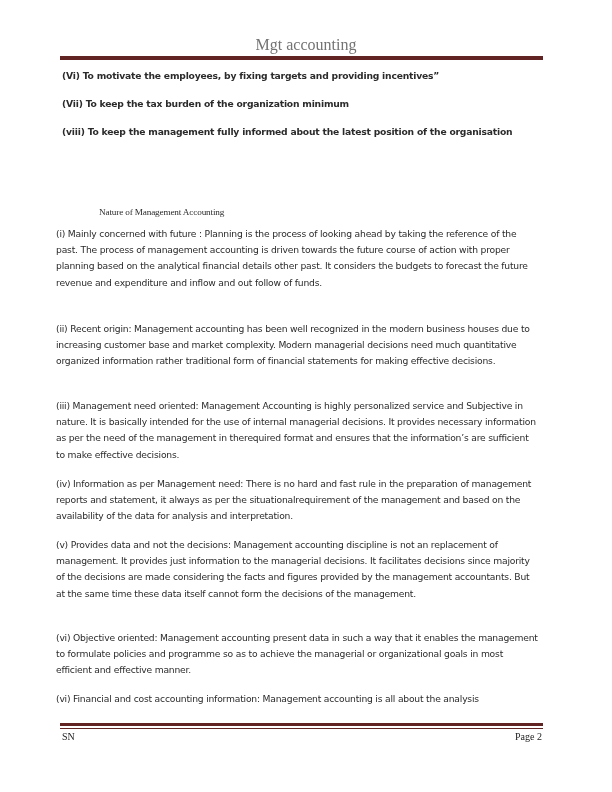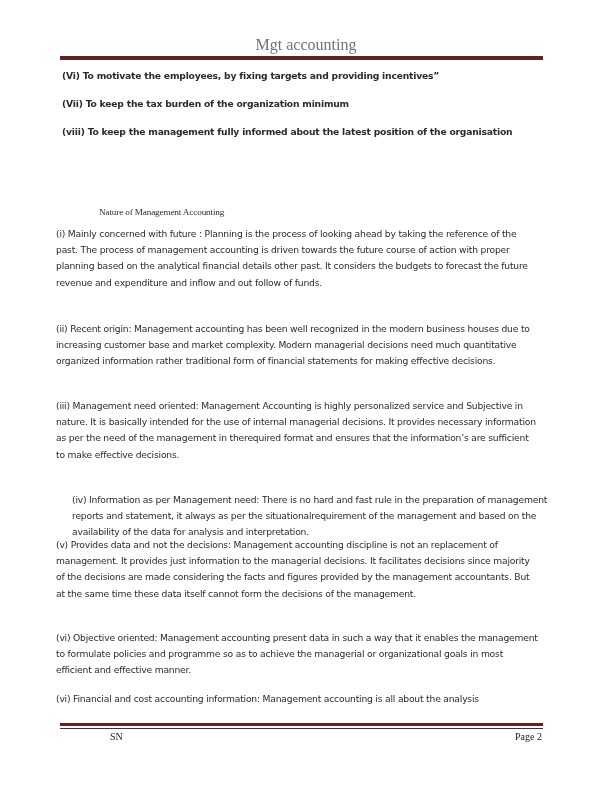--- a/index.html
+++ b/index.html
@@ -52,21 +52,21 @@
       left: 60px; width: 483px;
       top: 728px; height: 1px;
       background: #622423;
     }
     .footer-left, .footer-right {
       position: absolute; top: 731px;
       font-family: "Liberation Serif", "DejaVu Serif", serif;
       font-size: 10px;
       color: #222;
     }
-    .footer-left { left: 62px; margin-left: 48px; }
+    .footer-left { left: 62px; }
     .footer-right { right: 70px; }
   </style>
 </head>
 <body>
 
 <div>
   <div class="header-title">Mgt accounting</div>
   <div class="header-rule"></div>
 </div>
 
@@ -75,21 +75,21 @@
   <div class="line" style="top:98px; font-family:'DejaVu Sans','Liberation Sans',sans-serif; font-size:9.2px; letter-spacing:-0.2px;">(Vii) To keep the tax burden of the organization minimum</div>
   <div class="line" style="top:126px; font-family:'DejaVu Sans','Liberation Sans',sans-serif; font-size:9.2px; letter-spacing:-0.2px;">(viii) To keep the management fully informed about the latest position of the organisation</div>
 </div>
 
 <div>
   <div class="heading" style="top:207px;">Nature of Management Accounting</div>
 
   <p class="para" style="top:226px; margin:0;">(i) Mainly concerned with future : Planning is the process of looking ahead by taking the reference of the past. The process of management accounting is driven towards the future course of action with proper planning based on the analytical financial details other past. It considers the budgets to forecast the future revenue and expenditure and inflow and out follow of funds.</p>
   <p class="para" style="top:321px; margin:0;">(ii) Recent origin: Management accounting has been well recognized in the modern business houses due to increasing customer base and market complexity. Modern managerial decisions need much quantitative organized information rather traditional form of financial statements for making effective decisions.</p>
   <p class="para" style="top:398px; margin:0;">(iii)  Management need oriented: Management Accounting is highly personalized service and Subjective in nature. It is basically intended for the use of internal managerial decisions. It provides necessary information as per the need of the management in therequired format and ensures that the information’s are sufficient to make effective decisions.</p>
-  <p class="para" style="top:476px; margin:16px;">(iv) Information as per Management need: There is no hard and fast rule in the preparation of management reports and statement, it always as per the situationalrequirement of the management and based on the availability of the data for analysis and interpretation.</p>
+  <p class="para" style="top:476px; margin:0;">(iv) Information as per Management need: There is no hard and fast rule in the preparation of management reports and statement, it always as per the situationalrequirement of the management and based on the availability of the data for analysis and interpretation.</p>
   <p class="para" style="top:537px; margin:0;">(v) Provides data and not the decisions: Management accounting discipline is not an replacement of management. It provides just information to the managerial decisions. It facilitates decisions since majority of  the decisions are made considering the facts and figures provided by the management accountants. But at the same time these data itself cannot form the decisions of the management.</p>
   <p class="para" style="top:630px; margin:0;">(vi) Objective oriented: Management accounting present data in such a way that it enables the management to formulate policies and programme so as to achieve the managerial or organizational goals in most efficient and effective manner.</p>
   <p class="para" style="top:691px; margin:0; white-space:nowrap;">(vi) Financial and cost accounting information: Management accounting is all about the analysis</p>
 </div>
 
 <div>
   <div class="footer-rule-thick"></div>
   <div class="footer-rule-thin"></div>
   <div class="footer-left">SN</div>
   <div class="footer-right">Page 2</div>

